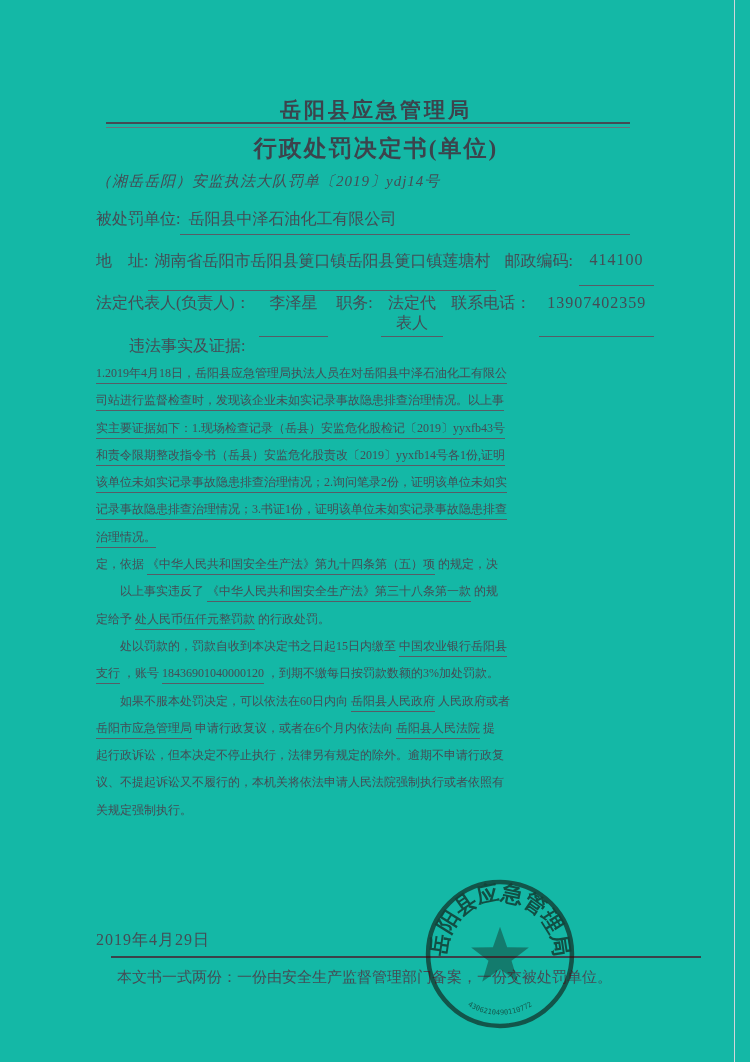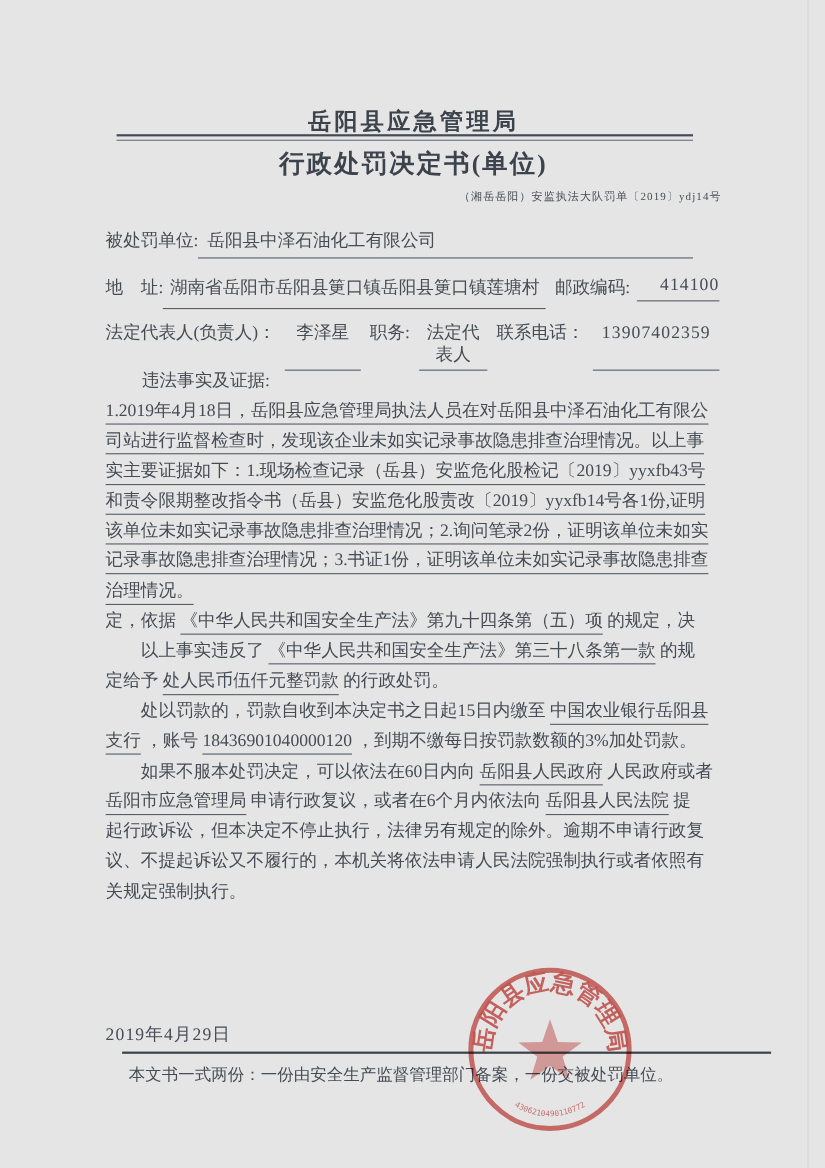--- a/index.html
+++ b/index.html
@@ -1,58 +1,58 @@
 <!DOCTYPE html>
 <html><head>
 <meta charset="utf-8">
 <style>
   html,body{margin:0;padding:0;background:#ffffff;}
   .page{
     position:relative;width:750px;height:1062px;overflow:hidden;
-    background:#e5e5e5;
+    background:#14b8a6;
     font-family:"Liberation Serif","DejaVu Serif",serif;
     color:#454c55;
   }
   .edge-right{position:absolute;left:734px;top:0;width:1px;height:1062px;background:#d2d6d9;}
 
   .org-title{
     position:absolute;left:96px;top:96px;width:560px;
     text-align:center;font-size:21px;font-weight:bold;letter-spacing:3px;color:#3c434c;
   }
   .title-divider{
     position:absolute;left:106px;top:122px;width:524px;height:3px;
     border-top:2px solid #444b54;border-bottom:1px solid #6a717a;
   }
   .doc-title{
     position:absolute;left:96px;top:133px;width:560px;
     text-align:center;font-size:23px;font-weight:bold;letter-spacing:2px;color:#3c434c;
   }
   .doc-number{
     position:absolute;left:96px;top:172px;width:560px;
-    text-align:right;font-size:10px;letter-spacing:1px;
+    text-align:left;font-size:15px;letter-spacing:1px;font-style:italic;
   }
 
   .frow{position:absolute;left:96px;width:558px;font-size:16px;white-space:nowrap;}
   .u{border-bottom:1px solid #565d66;padding-bottom:3px;}
   .row1{top:209px;display:flex;}
   .row1 .fv-line{flex:1;border-bottom:1px solid #565d66;padding:0 4px 4px 8px;margin-right:24px;}
   .row2{top:251px;display:flex;align-items:flex-start;}
-  .row2 .addr{padding:0 6px 8px 6px;}
+  .row2 .addr{padding:0 6px 18px 6px;}
   .row2 .plabel{margin-left:8px;}
-  .row2 .pcell{width:128px;text-align:right;border-bottom:1px solid #565d66;padding-bottom:4px;margin-left:6px;letter-spacing:1px;}
+  .row2 .pcell{width:128px;text-align:center;border-bottom:1px solid #565d66;padding-bottom:16px;margin-left:6px;letter-spacing:1px;}
   .row3{top:293px;height:44px;display:flex;align-items:stretch;line-height:20px;}
   .row3 .cell{border-bottom:1px solid #565d66;text-align:center;}
   .cell-name{width:80px;margin:0 8px;}
   .cell-pos{width:72px;margin:0 8px;white-space:normal;}
   .cell-phone{width:132px;margin-left:8px;letter-spacing:1px;}
 
   .section-heading{position:absolute;left:129px;top:336px;font-size:16px;}
 
   .body-text{position:absolute;left:96px;top:360px;width:560px;}
-  .bline{height:27.3px;line-height:27.3px;white-space:nowrap;font-size:16px;}
+  .bline{height:27.3px;line-height:27.3px;white-space:nowrap;font-size:12px;}
 
   .issue-date{
     position:absolute;left:96px;top:930px;width:558px;
     padding-right:120px;box-sizing:border-box;
     font-size:16px;letter-spacing:1px;z-index:2;
   }
   .footer-divider{position:absolute;left:111px;top:956px;width:590px;height:2px;background:#3b424a;z-index:1;}
   .footer-note{position:absolute;left:117px;top:968px;font-size:15px;z-index:1;}
 
   .seal{position:absolute;left:422px;top:876px;z-index:3;mix-blend-mode:multiply;opacity:.9;}

